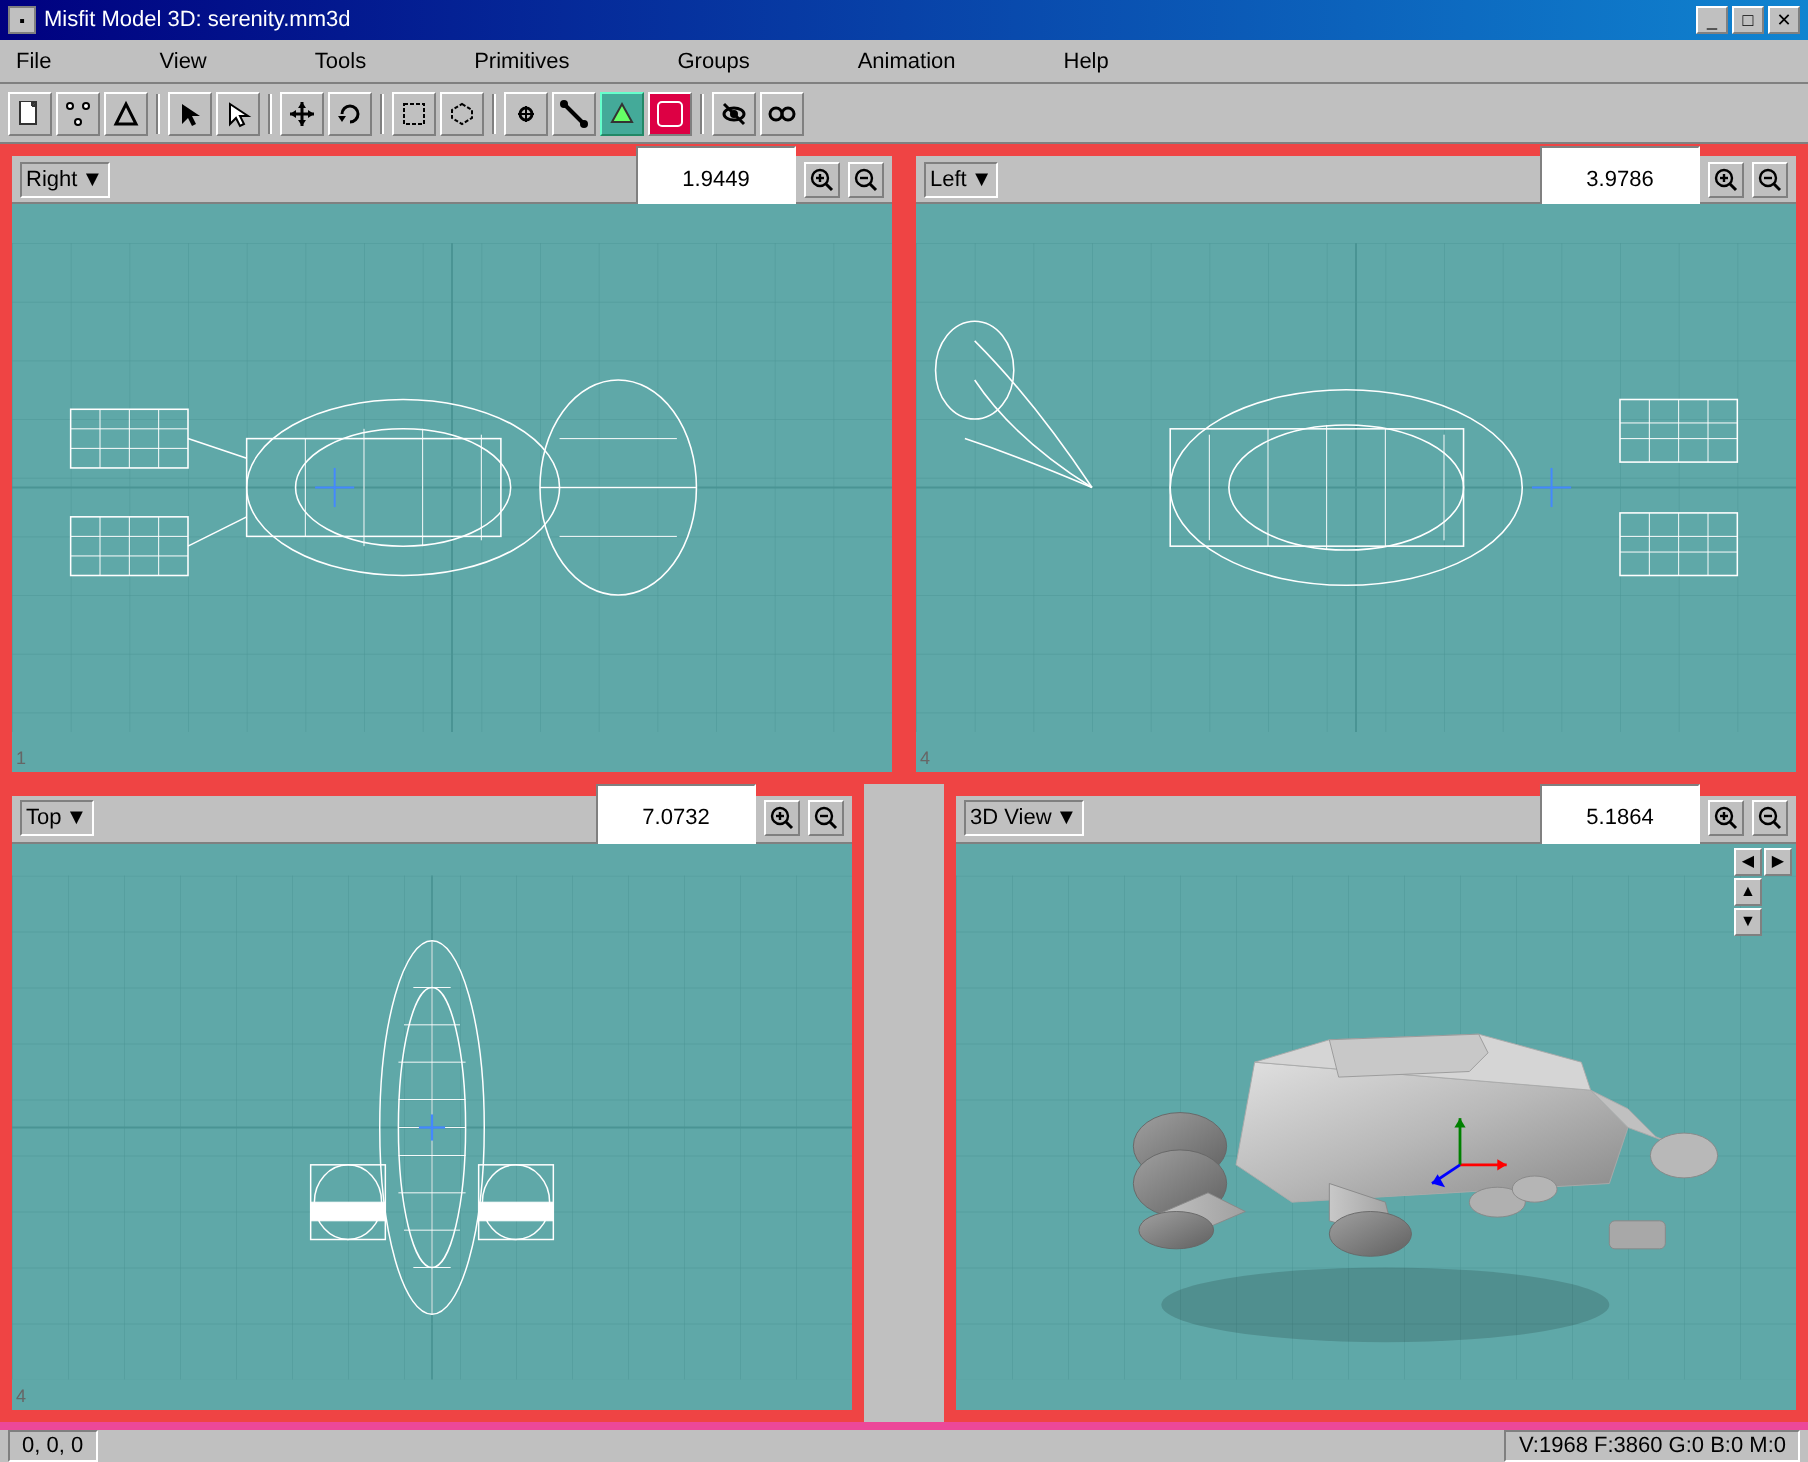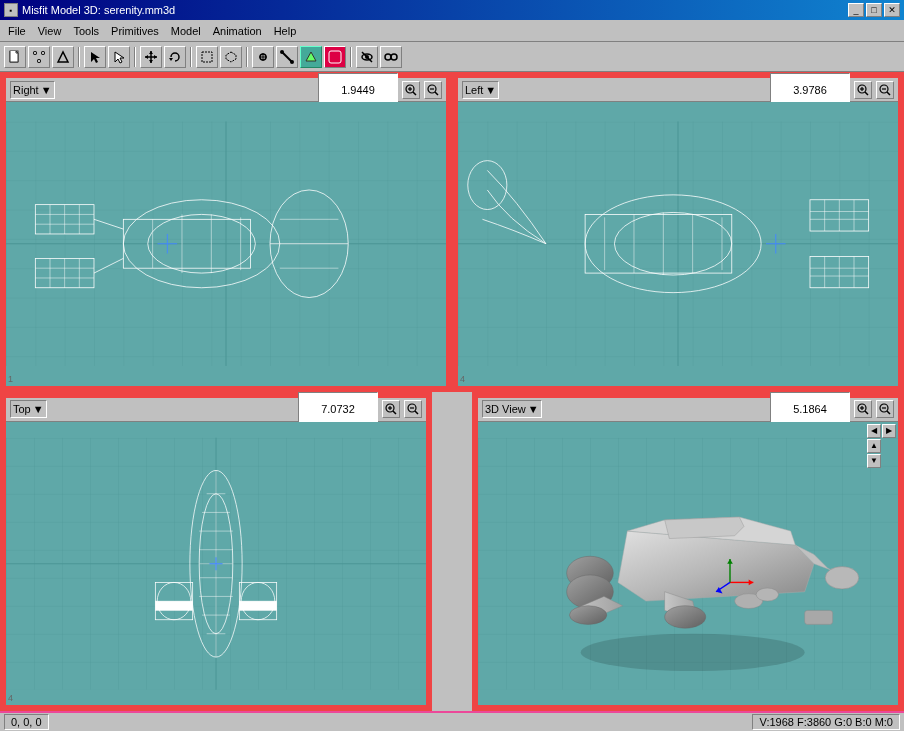--- a/index.html
+++ b/index.html
@@ -61,20 +61,21 @@
     }
 
     
     #menu-bar {
       background: #c0c0c0;
       height: 22px;
       display: flex;
       align-items: center;
       border-bottom: 1px solid #808080;
       padding: 0 2px;
+      gap: 42px;
     }
     .menu-item {
       padding: 2px 6px;
       cursor: pointer;
       font-size: 11px;
     }
 
     
     #toolbar {
       background: #c0c0c0;
@@ -187,21 +188,21 @@
     .viewport-canvas.wireframe {
       background: #5fa8a8;
     }
 
     
     #status-bar {
       background: #c0c0c0;
       height: 20px;
       display: flex;
       align-items: center;
-      border-top: 2px solid #ec4899;
+      border-top: 4px solid #ec4899;
       padding: 0 4px;
       justify-content: space-between;
     }
     .status-section {
       border: 1px solid;
       border-color: #808080 #ffffff #ffffff #808080;
       padding: 1px 6px;
       font-size: 11px;
     }
 
@@ -251,21 +252,21 @@
     <div class="title-btn">□</div>
     <div class="title-btn">✕</div>
   </div>
 </div>
 
 <div id="menu-bar">
   <span class="menu-item">File</span>
   <span class="menu-item">View</span>
   <span class="menu-item">Tools</span>
   <span class="menu-item">Primitives</span>
-  <span class="menu-item">Model</span>
+  <span class="menu-item">Groups</span>
   <span class="menu-item">Animation</span>
   <span class="menu-item">Help</span>
 </div>
 
 <div id="toolbar">
 
   <div class="toolbar-btn" title="New">
     <svg width="14" height="14" viewBox="0 0 14 14">
         <rect x="2" y="1" width="8" height="11" fill="white" stroke="#333" stroke-width="1"></rect>
         <polyline points="8,1 10,3 10,12 2,12 2,1" fill="white" stroke="#333" stroke-width="1"></polyline>

